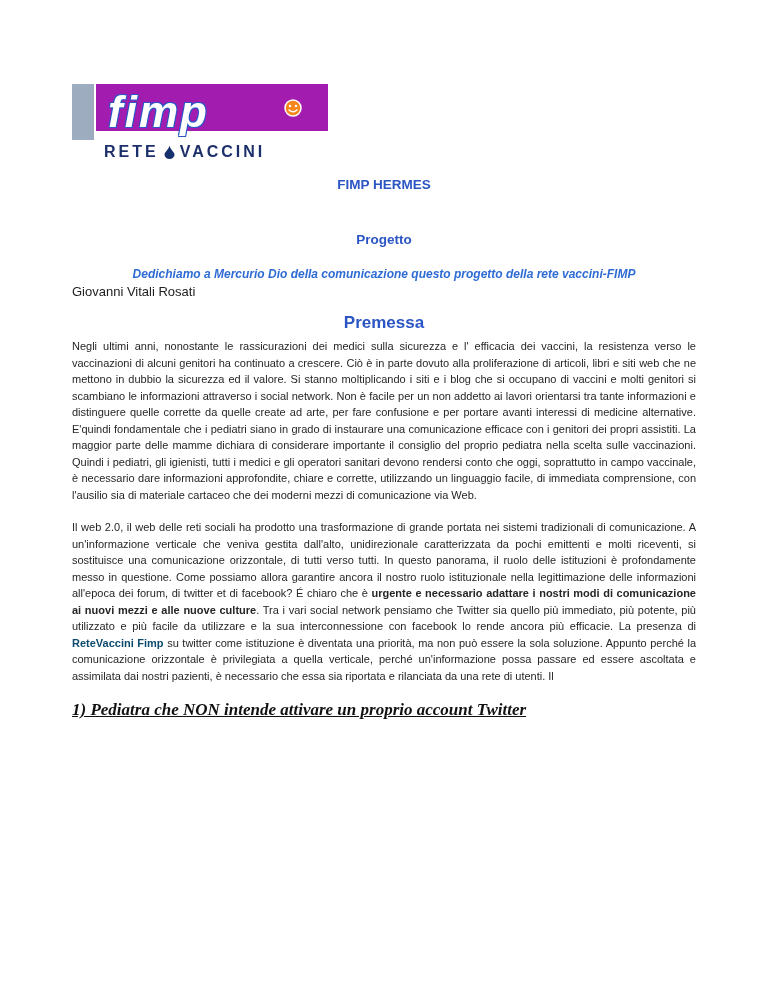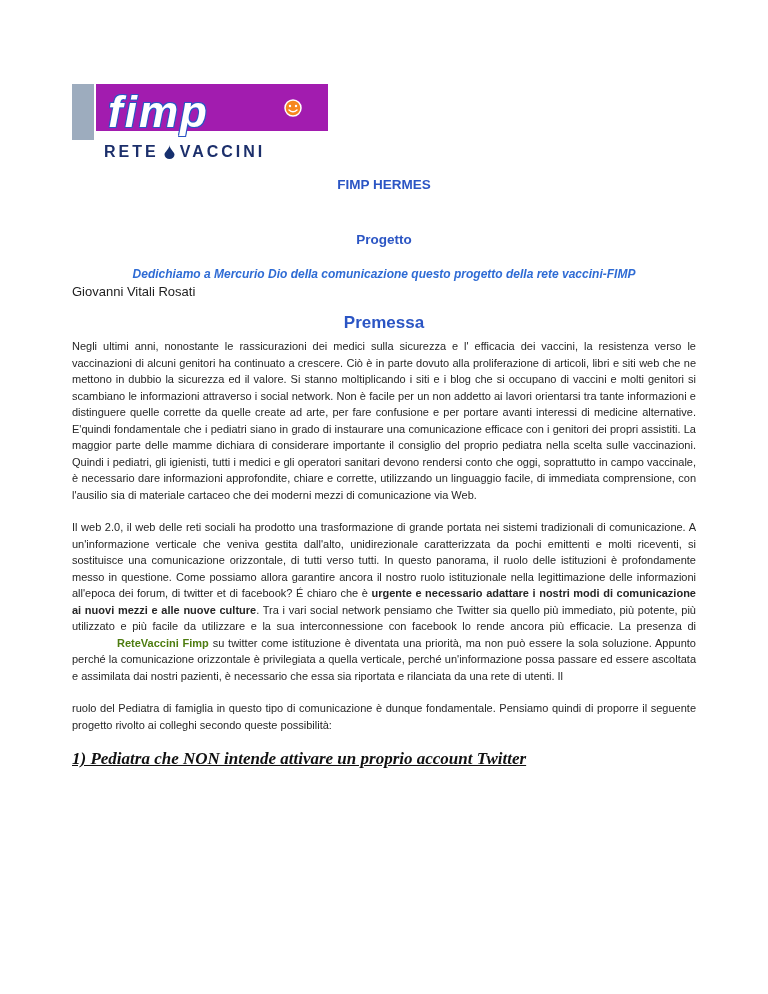--- a/index.html
+++ b/index.html
@@ -42,21 +42,21 @@
   .dedication {
     text-align: center; color: #2e6bd4; font-weight: bold; font-style: italic;
     font-size: 12px; margin: 0 0 3px;
   }
   .author { text-align: left; font-size: 13px; margin: 0 0 14px; color: #222; }
   .premessa { color: #2b55c4; font-size: 17px; font-weight: bold; margin: 0 0 5px; text-align: center; }
 
   
   p.body { font-size: 11px; line-height: 16.5px; text-align: justify; margin: 0 0 16px; }
   .bold { font-weight: bold; }
-  .brand { font-weight: bold; color: #4d7c0f; margin-left: 45px; }
+  .brand { font-weight: bold; color: #0c4a6e; }
   .spaced { margin-top: 18px; }
   .justify-last { text-align-last: justify; }
 
   .h-account {
     font-size: 17px; font-weight: bold; font-style: italic;
     text-decoration: underline; color: #111; margin: 6px 0 18px; font-family: Liberation Serif, serif;
   }
 </style>
 </head>
 <body>
@@ -94,18 +94,17 @@
 
   <p class="dedication">Dedichiamo a Mercurio  Dio della comunicazione questo progetto della rete vaccini-FIMP</p>
   <p class="author">Giovanni Vitali Rosati</p>
 
   <h2 class="premessa">Premessa</h2>
 
   <p class="body">Negli ultimi anni, nonostante le rassicurazioni dei medici sulla sicurezza e l' efficacia dei vaccini, la resistenza verso le vaccinazioni di alcuni genitori ha continuato a crescere. Ciò è in parte dovuto alla proliferazione di articoli, libri e siti web che ne mettono in dubbio la sicurezza ed il valore. Si stanno moltiplicando i siti e i blog che si occupano di vaccini e molti genitori si scambiano le informazioni attraverso i social network. Non è facile per un non addetto ai lavori orientarsi tra tante informazioni e distinguere quelle corrette da quelle create ad arte, per fare confusione e per portare avanti interessi di medicine alternative. E'quindi fondamentale che i pediatri siano in grado di instaurare una comunicazione efficace con i genitori dei propri assistiti. La maggior parte delle mamme dichiara di considerare importante il consiglio del proprio pediatra nella scelta sulle vaccinazioni. Quindi i pediatri, gli igienisti, tutti i medici e gli operatori sanitari devono rendersi conto che oggi, soprattutto in campo vaccinale, è necessario dare informazioni approfondite, chiare e corrette, utilizzando un linguaggio facile, di immediata comprensione, con l'ausilio sia di materiale cartaceo che dei moderni mezzi di comunicazione via Web.</p>
 
   <p class="body"><span>Il web 2.0, il web delle reti sociali ha prodotto una trasformazione di grande portata nei sistemi tradizionali di comunicazione. A un'informazione verticale che veniva gestita dall'alto, unidirezionale caratterizzata da pochi emittenti e molti riceventi, si sostituisce una comunicazione orizzontale, di tutti verso tutti. In questo panorama, il ruolo delle istituzioni è profondamente messo in questione. Come possiamo allora garantire ancora il nostro ruolo istituzionale nella legittimazione delle informazioni all'epoca dei forum, di twitter et di facebook? É chiaro che è </span><span class="bold">urgente e necessario adattare i nostri modi di comunicazione ai nuovi mezzi e alle nuove culture</span><span>. Tra i vari social network pensiamo che Twitter sia quello più immediato, più potente, più utilizzato e più facile da utilizzare e la sua interconnessione con facebook lo rende ancora più efficacie. La presenza di </span><span class="brand">ReteVaccini Fimp</span><span> su twitter come istituzione è diventata una priorità, ma non può essere la sola soluzione. Appunto perché la comunicazione orizzontale è privilegiata a quella verticale, perché un'informazione possa passare ed essere ascoltata e assimilata dai nostri pazienti, è necessario che essa sia riportata e rilanciata da una rete di utenti. Il</span></p>
 
-  <p class="body spaced">ruolo del Pediatra di famiglia in questo tipo di comunicazione è dunque fondamentale. Pensiamo quindi di proporre il seguente progetto rivolto ai colleghi secondo queste possibilità:</p>
 
   <h3 class="h-account">1) Pediatra che NON intende attivare un proprio account Twitter</h3>
 
 
 </div>
 
 </body></html>

